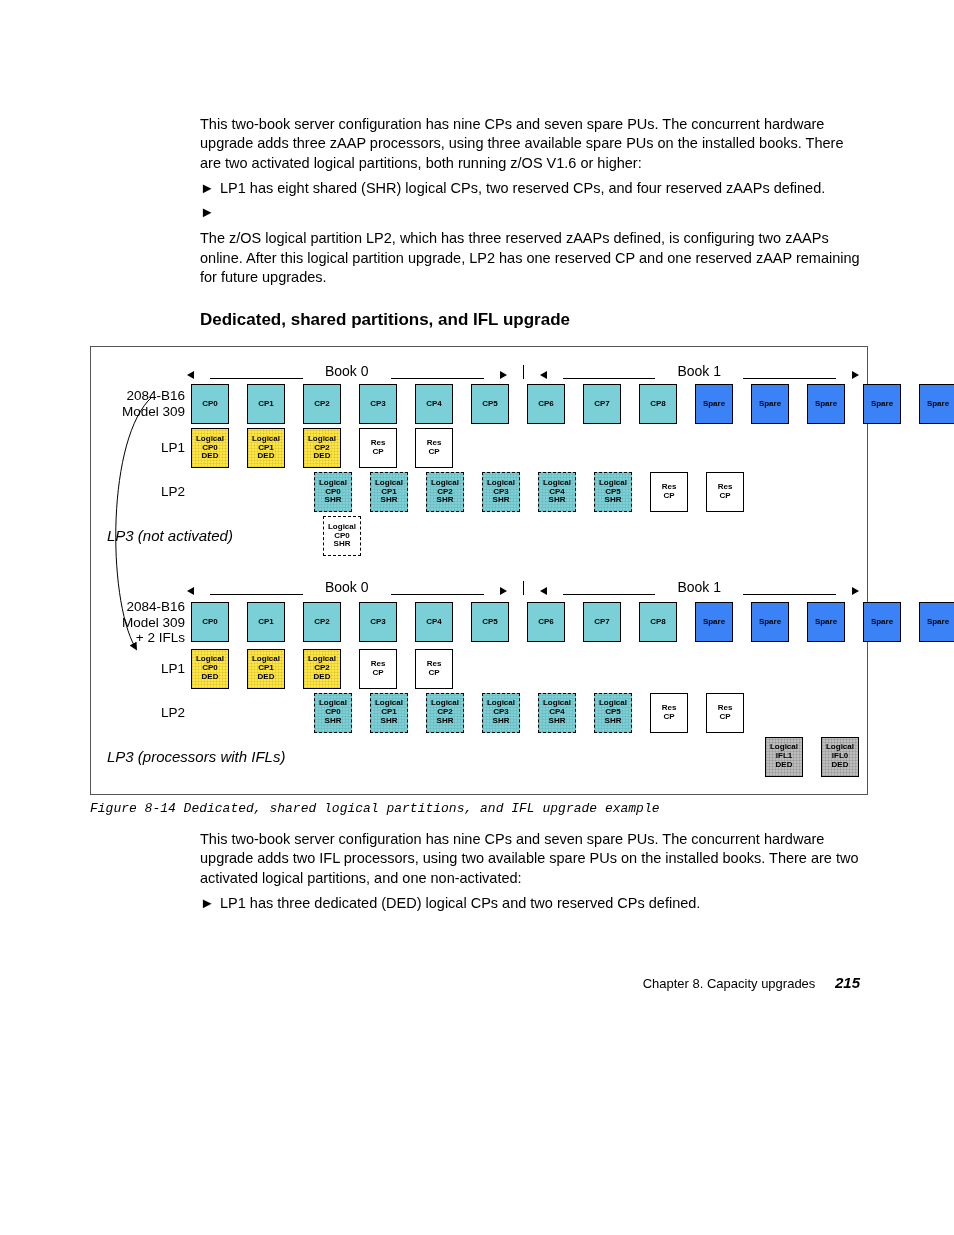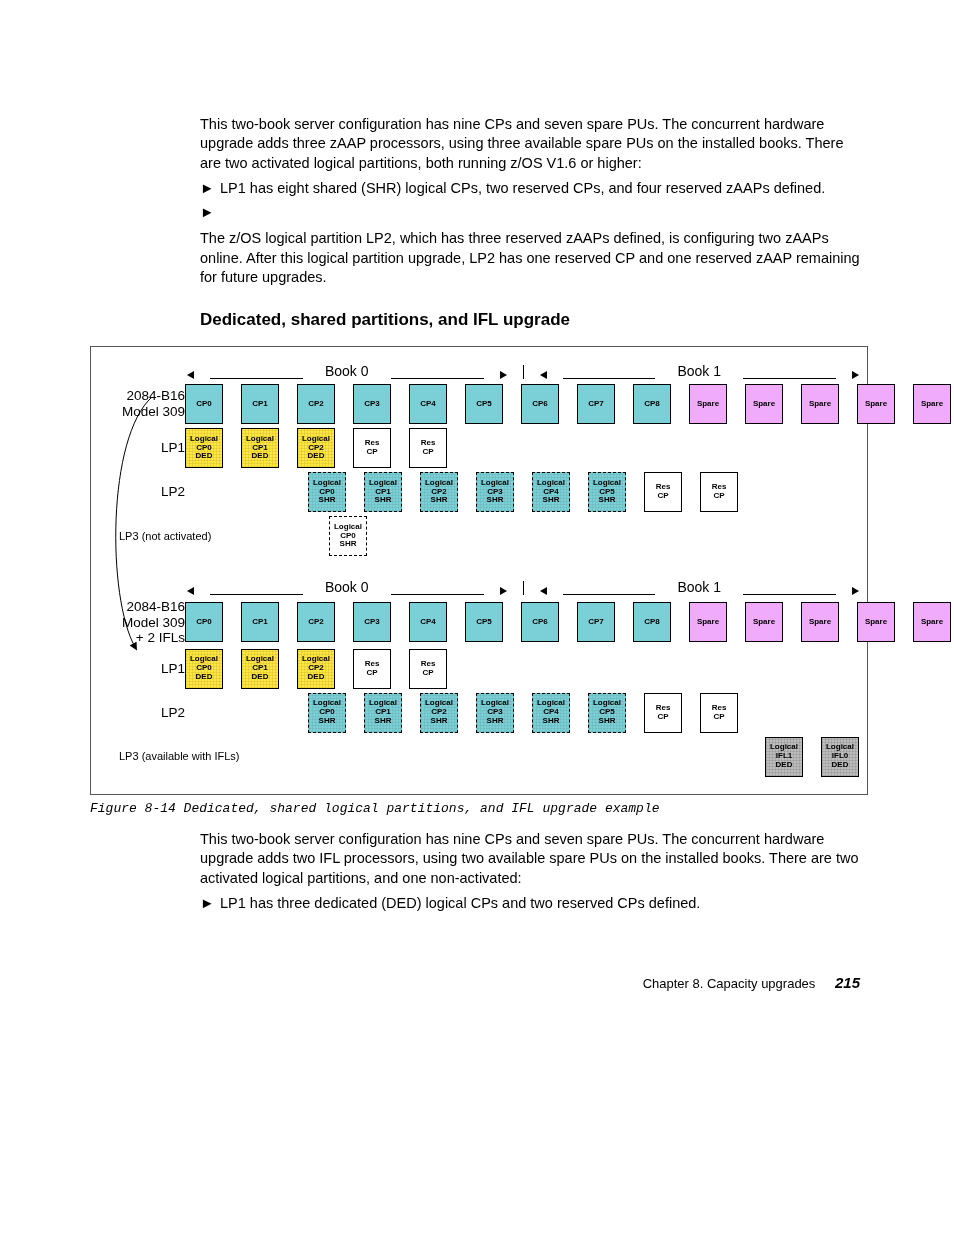--- a/index.html
+++ b/index.html
@@ -104,20 +104,21 @@
     display: flex;
     align-items: center;
     min-height: 42px;
     margin-bottom: 2px;
   }
   .row-label {
     width: 86px;
     text-align: right;
     font-size: 13.5px;
     line-height: 1.15;
+    padding-right: 6px;
     flex-shrink: 0;
   }
   .cell-strip {
     display: flex;
     gap: 18px;
   }
   .cell {
     width: 38px;
     height: 40px;
     border: 1px solid #000;
@@ -125,21 +126,21 @@
     font-size: 8px;
     font-weight: bold;
     display: flex;
     flex-direction: column;
     align-items: center;
     justify-content: center;
     text-align: center;
     line-height: 1.1;
   }
   .cell.cp   { background: #7ad0d6; }
-  .cell.spare{ background: #f0abfc; }
+  .cell.spare{ background: #3b82f6; }
   .cell.ifl  { background: #bdbdbd; }
   .cell.ded  {
     background: #ffe640;
     background-image: repeating-linear-gradient(0deg, rgba(0,0,0,.07) 0 1px, transparent 1px 3px),
                       repeating-linear-gradient(90deg, rgba(0,0,0,.07) 0 1px, transparent 1px 3px);
   }
   .cell.res  { background: #fff; text-align: center; }
   .cell.shr  {
     background: #7ad0d6;
     border-style: dashed;
@@ -155,23 +156,24 @@
     background-image: repeating-linear-gradient(0deg, rgba(0,0,0,.1) 0 1px, transparent 1px 3px),
                       repeating-linear-gradient(90deg, rgba(0,0,0,.1) 0 1px, transparent 1px 3px);
   }
 
   .arrow-svg {
     position:absolute;
     pointer-events:none;
   }
 
   .lp3-extra {
-    margin-left: 12px;
-    font-size: 11px;
+    margin-left: 0;
+    font-size: 15px;
     padding-left: 2px;
+    font-style: italic;
   }
 </style>
 </head>
 <body>
 
 <div class="page">
 
   <p class="body-text">This two-book server configuration has nine CPs and seven spare PUs. The concurrent hardware upgrade adds three zAAP processors, using three available spare PUs on the installed books. There are two activated logical partitions, both running z/OS V1.6 or higher:</p>
 
   <div class="bullet-row">
@@ -489,21 +491,21 @@
             <span>CP</span>
           </div>
           <div class="cell res">
             <span>Res</span>
             <span>CP</span>
           </div>
         </div>
     </div>
 
     <div class="row">
-      <div class="row-label lp3-extra" style="width:210px;text-align:left;padding-left:8px">LP3 (available with IFLs)</div>
+      <div class="row-label lp3-extra" style="width:210px;text-align:left;padding-left:8px">LP3 (processors with IFLs)</div>
       <div style="flex:1"></div>
       <div class="cell-strip" id="stripB-lp3">
           <div class="cell ifl-ded">
             <span>Logical</span>
             <span>IFL1</span>
             <span>DED</span>
           </div>
           <div class="cell ifl-ded">
             <span>Logical</span>
             <span>IFL0</span>

